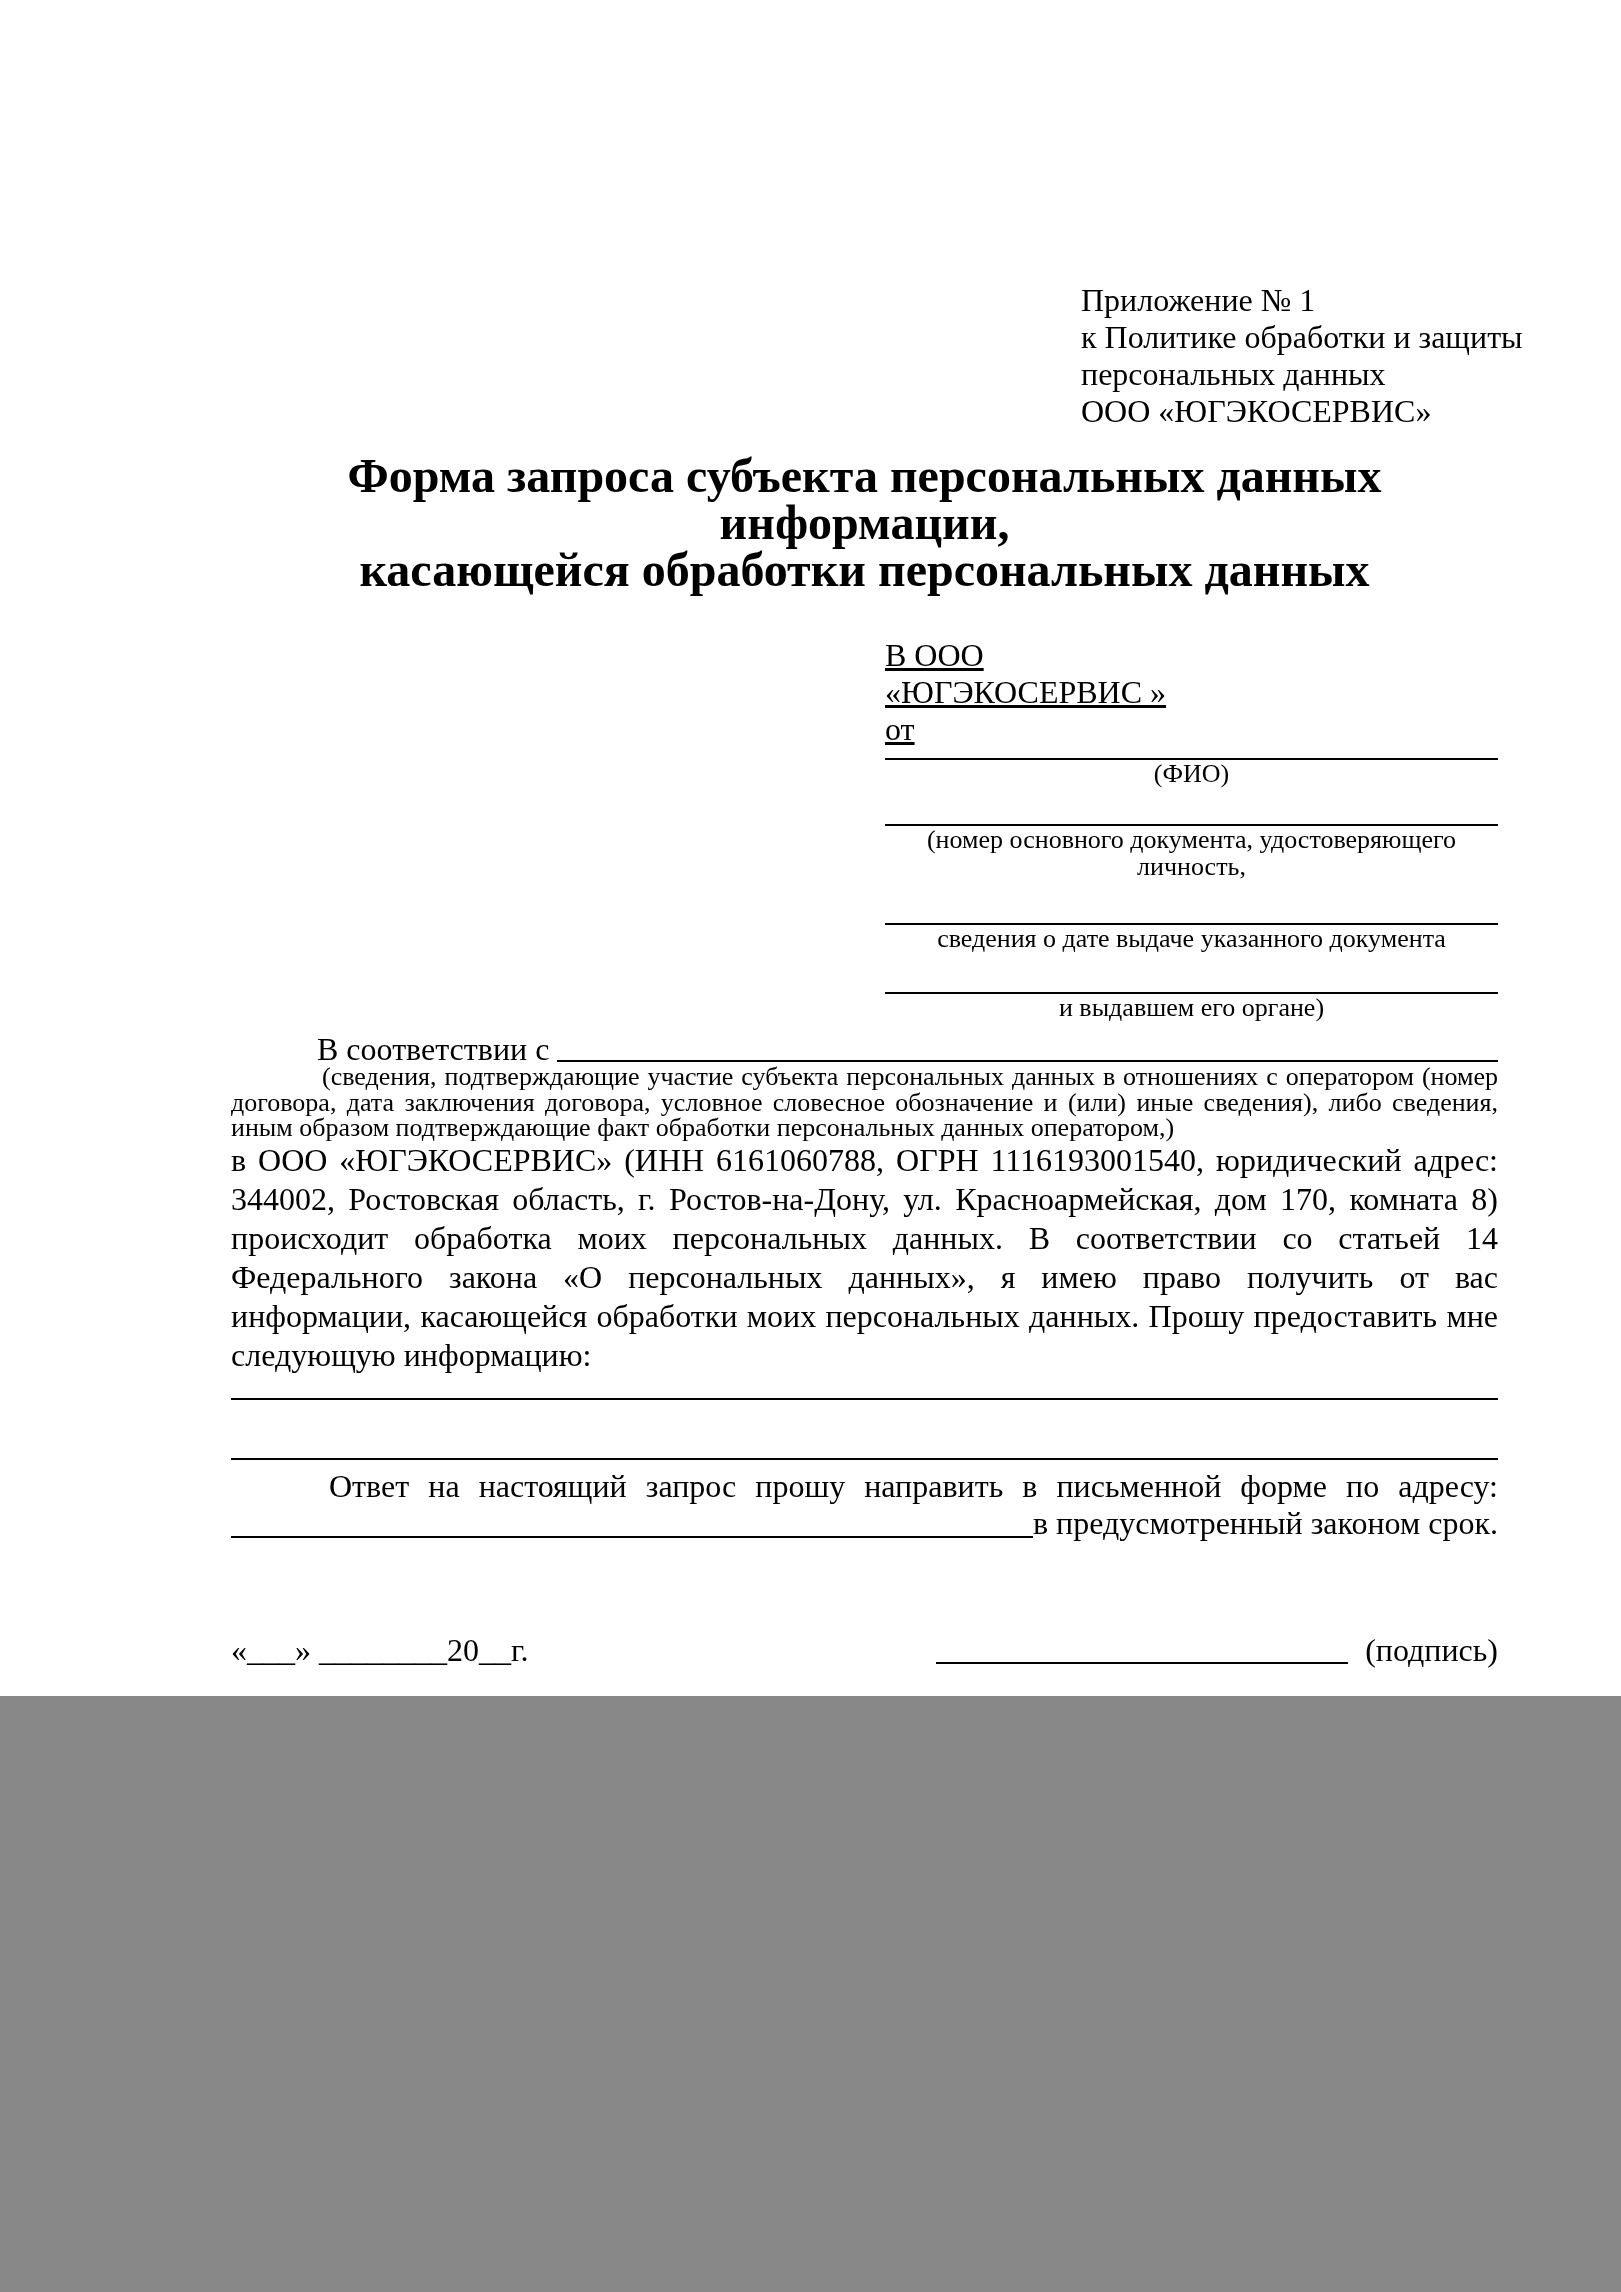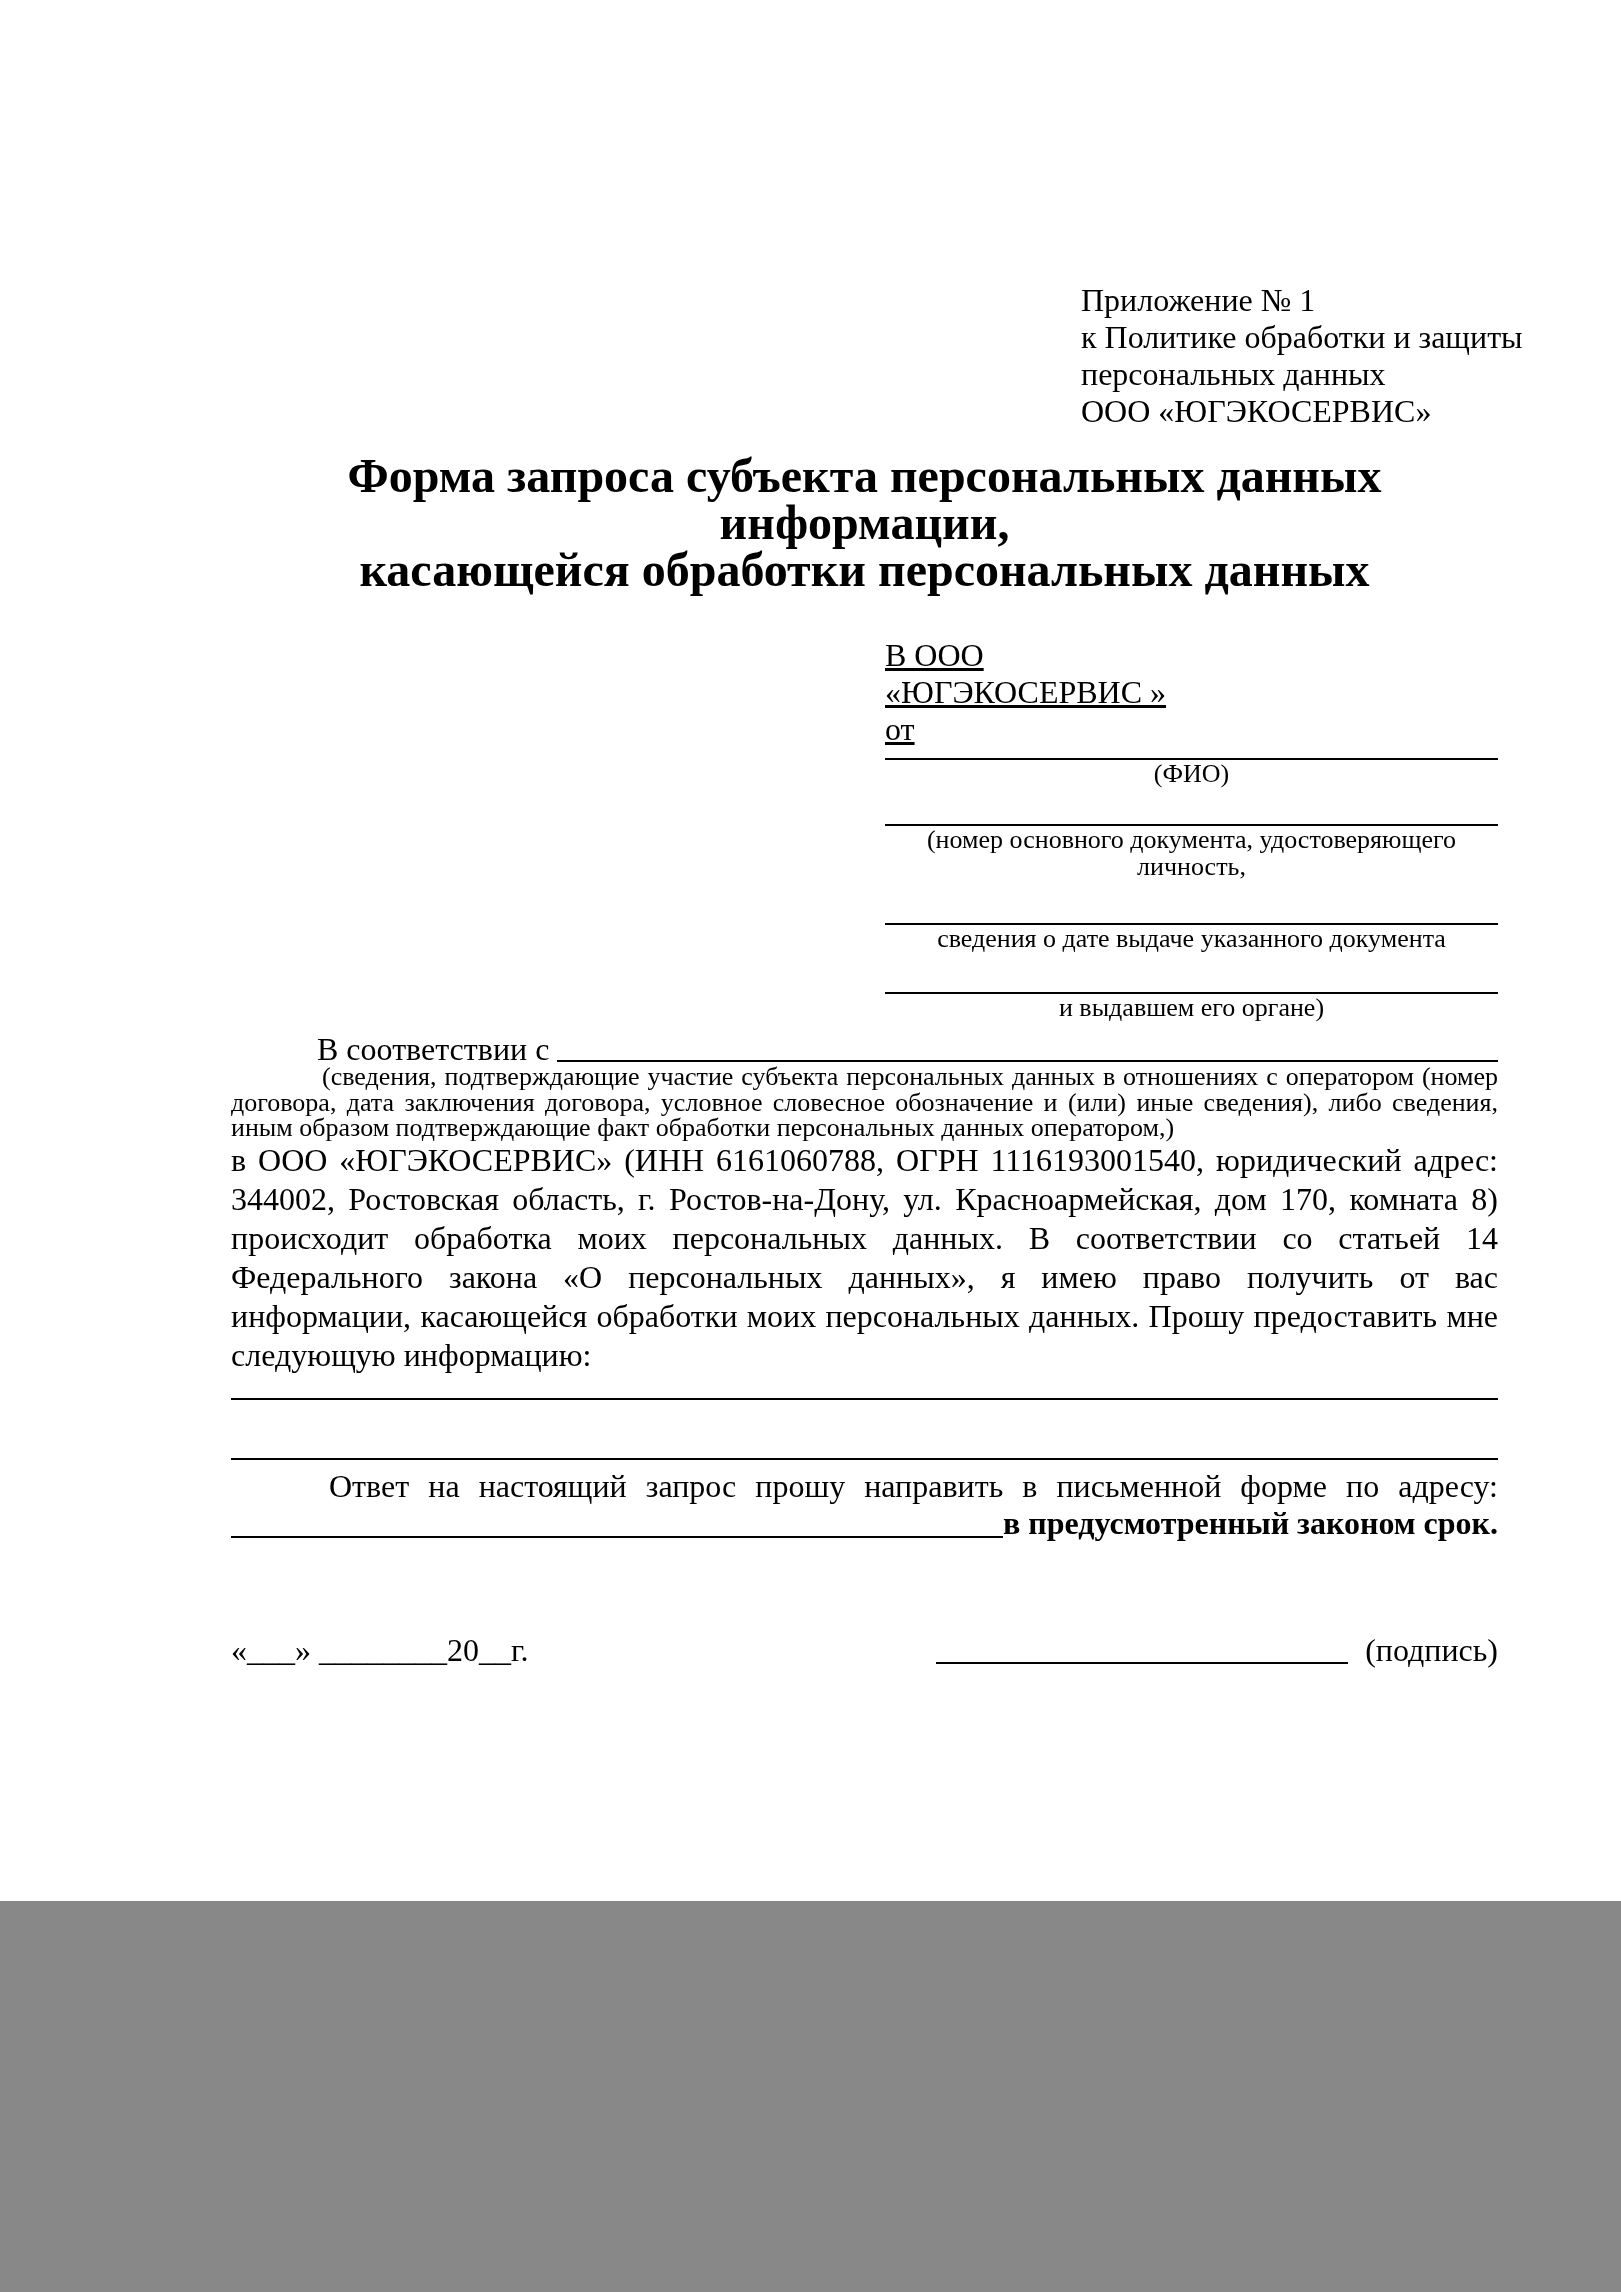--- a/index.html
+++ b/index.html
@@ -1,19 +1,19 @@
 <!DOCTYPE html>
 <html lang="ru"><head>
 <meta charset="utf-8">
 <style>
   html, body { margin: 0; padding: 0; background: #888; }
   .page {
     position: relative;
     width: 1621px;
-    height: 1901px;
+    height: 1696px;
     margin: 0 auto;
     background: #ffffff;
     color: #000000;
     box-sizing: border-box;
     padding: 0 123px 0 231px;
     font-family: "Liberation Serif", "DejaVu Serif", serif;
     font-size: 32px;
     line-height: 37px;
     overflow: hidden;
   }
@@ -70,21 +70,21 @@
   .blank-line { height: 0; border-bottom: 2px solid #000; }
   .bl-1 { margin-top: 23.5px; }
   .bl-2 { margin-top: 58px; }
 
   .reply-first {
     margin-top: 7.8px;
     padding-left: 98px;
     text-align: justify;
     text-align-last: justify;
   }
-  .reply-second { display: flex; align-items: stretch; font-weight: bold; }
+  .reply-second { display: flex; align-items: stretch; }
   .reply-line { flex: 1; border-bottom: 2px solid #000; margin-bottom: 3.9px; }
   .reply-suffix { white-space: nowrap; }
 
   .sig-row { margin-top: 90px; display: flex; align-items: stretch; gap: 17px; }
   .sig-date { white-space: nowrap; }
   .sig-spacer { flex: 1; }
   .sig-line { width: 412px; border-bottom: 2px solid #000; margin-bottom: 4.9px; }
   .sig-caption { white-space: nowrap; }
 </style>
 </head>

